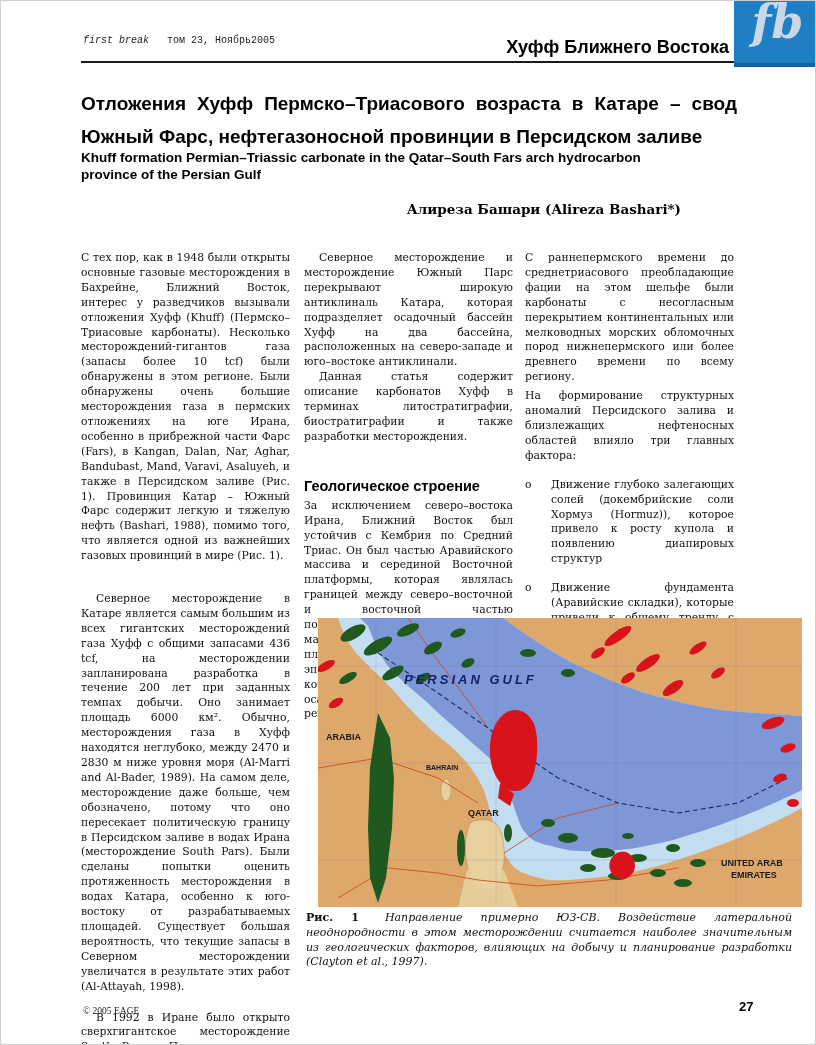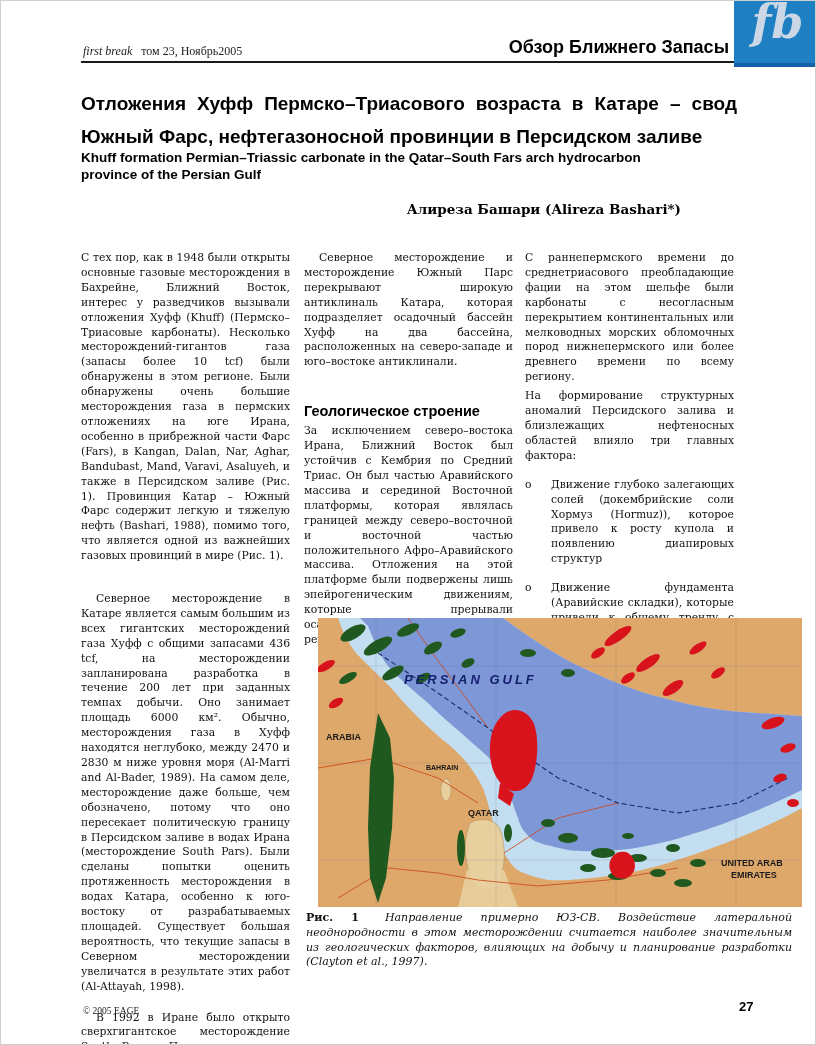--- a/index.html
+++ b/index.html
@@ -1,20 +1,20 @@
 <!DOCTYPE html>
 <html><head>
 <meta charset="utf-8">
 <style>
   html,body{margin:0;padding:0;background:#ffffff;}
   .page{position:relative;width:816px;height:1045px;background:#fff;overflow:hidden;
         font-family:"DejaVu Serif", serif;color:#111;box-sizing:border-box;border:1px solid #cfcfcf;}
   
-  .journal-line{position:absolute;left:82px;top:43px;font-size:12px;color:#222;
-        font-family:Liberation Serif, serif;}
+  .journal-line{position:absolute;left:82px;top:34px;font-size:10px;color:#222;
+        font-family:Liberation Mono, monospace;}
   .journal-line .jname{font-style:italic;}
   .section-title{position:absolute;right:86px;top:36px;font-family:"Liberation Sans", sans-serif;
         font-weight:bold;font-size:18px;color:#000;}
   .header-rule{position:absolute;left:80px;top:60px;width:653px;height:2px;background:#1a1a1a;}
   .fb-logo{position:absolute;left:733px;top:0;width:87px;height:62px;background:#1e80c2;
         border-bottom:4px solid #1160a8;display:flex;align-items:flex-start;justify-content:center;}
   .fb-logo span{font-family:"DejaVu Serif", serif;font-style:italic;font-weight:bold;
         font-size:46px;color:#ccd7e6;line-height:1;transform:translateY(-2px);}
   
   .title-ru{position:absolute;left:80px;top:86px;width:656px;font-family:"Liberation Sans", sans-serif;
@@ -53,39 +53,40 @@
 </head>
 <body>
 
 <div class="page">
 
   <div class="journal-line">
     <span class="jname">first break</span>
     <span>&nbsp;</span>
     <span>том 23, Ноябрь2005</span>
   </div>
-  <div class="section-title">Обзор Ближнего Запасы</div>
+  <div class="section-title">Хуфф Ближнего Востока</div>
   <div class="header-rule"></div>
   <div class="fb-logo">
     <span>fb</span>
   </div>
 
   <div class="title-ru">Отложения Хуфф Пермско–Триасового возраста в Катаре – свод Южный Фарс, нефтегазоносной провинции в Персидском заливе</div>
   <div class="title-en">Khuff formation Permian–Triassic carbonate in the Qatar–South Fars arch hydrocarbon province of the Persian Gulf</div>
   <div class="author">Алиреза Башари (Alireza Bashari*)</div>
 
   <div class="col col1">
     <p>С тех пор, как в 1948 были открыты основные газовые месторождения в Бахрейне, Ближний Восток, интерес у разведчиков вызывали отложения Хуфф (Khuff) (Пермско–Триасовые карбонаты). Несколько месторождений-гигантов газа (запасы более 10 tcf) были обнаружены в этом регионе. Были обнаружены очень большие месторождения газа в пермских отложениях на юге Ирана, особенно в прибрежной части Фарс (Fars), в Kangan, Dalan, Nar, Aghar, Bandubast, Mand, Varavi, Asaluyeh, и также в Персидском заливе (Рис. 1). Провинция Катар – Южный Фарс содержит легкую и тяжелую нефть (Bashari, 1988), помимо того, что является одной из важнейших газовых провинций в мире (Рис. 1).</p>
     <p class="indent gap-lg">Северное месторождение в Катаре является самым большим из всех гигантских месторождений газа Хуфф с общими запасами 436 tcf, на месторождении запланирована разработка в течение 200 лет при заданных темпах добычи. Оно занимает площадь 6000 км². Обычно, месторождения газа в Хуфф находятся неглубоко, между 2470 и 2830 м ниже уровня моря (Al-Marri and Al-Bader, 1989). На самом деле, месторождение даже больше, чем обозначено, потому что оно пересекает политическую границу в Персидском заливе в водах Ирана (месторождение South Pars). Были сделаны попытки оценить протяженность месторождения в водах Катара, особенно к юго-востоку от разрабатываемых площадей. Существует большая вероятность, что текущие запасы в Северном месторождении увеличатся в результате этих работ (Al-Attayah, 1998).</p>
     <p class="indent gap-md">В 1992 в Иране было открыто сверхгигантское месторождение South Pars в Персидском заливе, неподалеку от Северного месторождения в Катаре (Рис.1). Запасы в South Pars оценены как 436 tcf. (Petropars, 2005). Месторождение South Pars сформировалось в очень большой периклинали.</p>
 
   </div>
 
   <div class="col col2">
     <p class="indent">Северное месторождение и месторождение Южный Парс перекрывают широкую антиклиналь Катара, которая подразделяет осадочный бассейн Хуфф на два бассейна, расположенных на северо-западе и юго–востоке антиклинали.</p>
+    <p class="indent">Данная статья содержит описание карбонатов Хуфф в терминах литостратиграфии, биостратиграфии и также разработки месторождения.</p>
     <p class="subhead" style="margin-top:32px;">Геологическое строение</p>
     <p style="margin-top:4px;">За исключением северо–востока Ирана, Ближний Восток был устойчив с Кембрия по Средний Триас. Он был частью Аравийского массива и серединой Восточной платформы, которая являлась границей между северо–восточной и восточной частью положительного Афро–Аравийского массива. Отложения на этой платформе были подвержены лишь эпейрогеническим движениям, которые прерывали осадконакопление локально или регионально.</p>
   </div>
 
   <div class="col col3">
     <p>С раннепермского времени до среднетриасового преобладающие фации на этом шельфе были карбонаты с несогласным перекрытием континентальных или мелководных морских обломочных пород нижнепермского или более древнего времени по всему региону.</p>
     <p style="margin-top:4px;">На формирование структурных аномалий Персидского залива и близлежащих нефтеносных областей влияло три главных фактора:</p>
     <div class="bullet">
       <span class="marker">o</span>
       <span class="btext">Движение глубоко залегающих солей (докембрийские соли Хормуз (Hormuz)), которое привело к росту купола и появлению диапировых структур</span>

